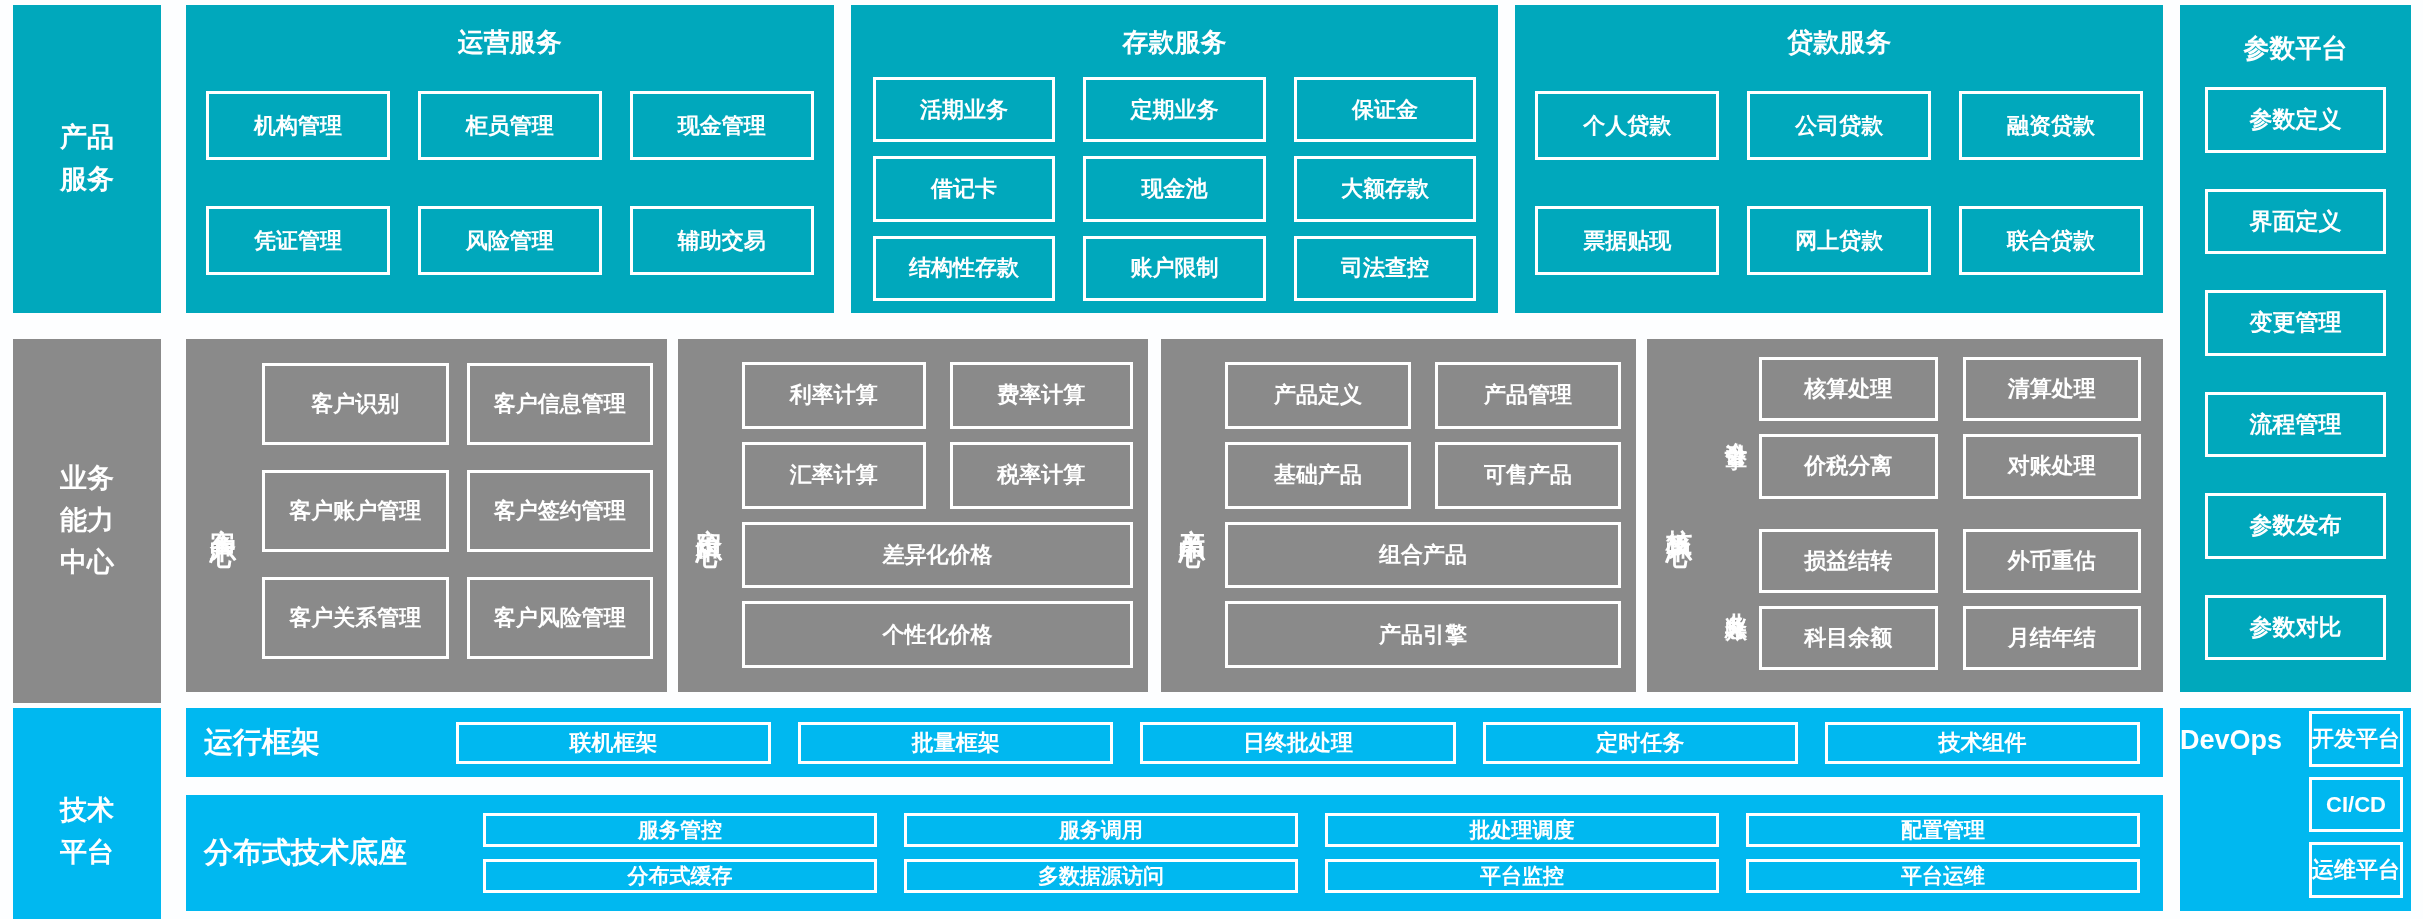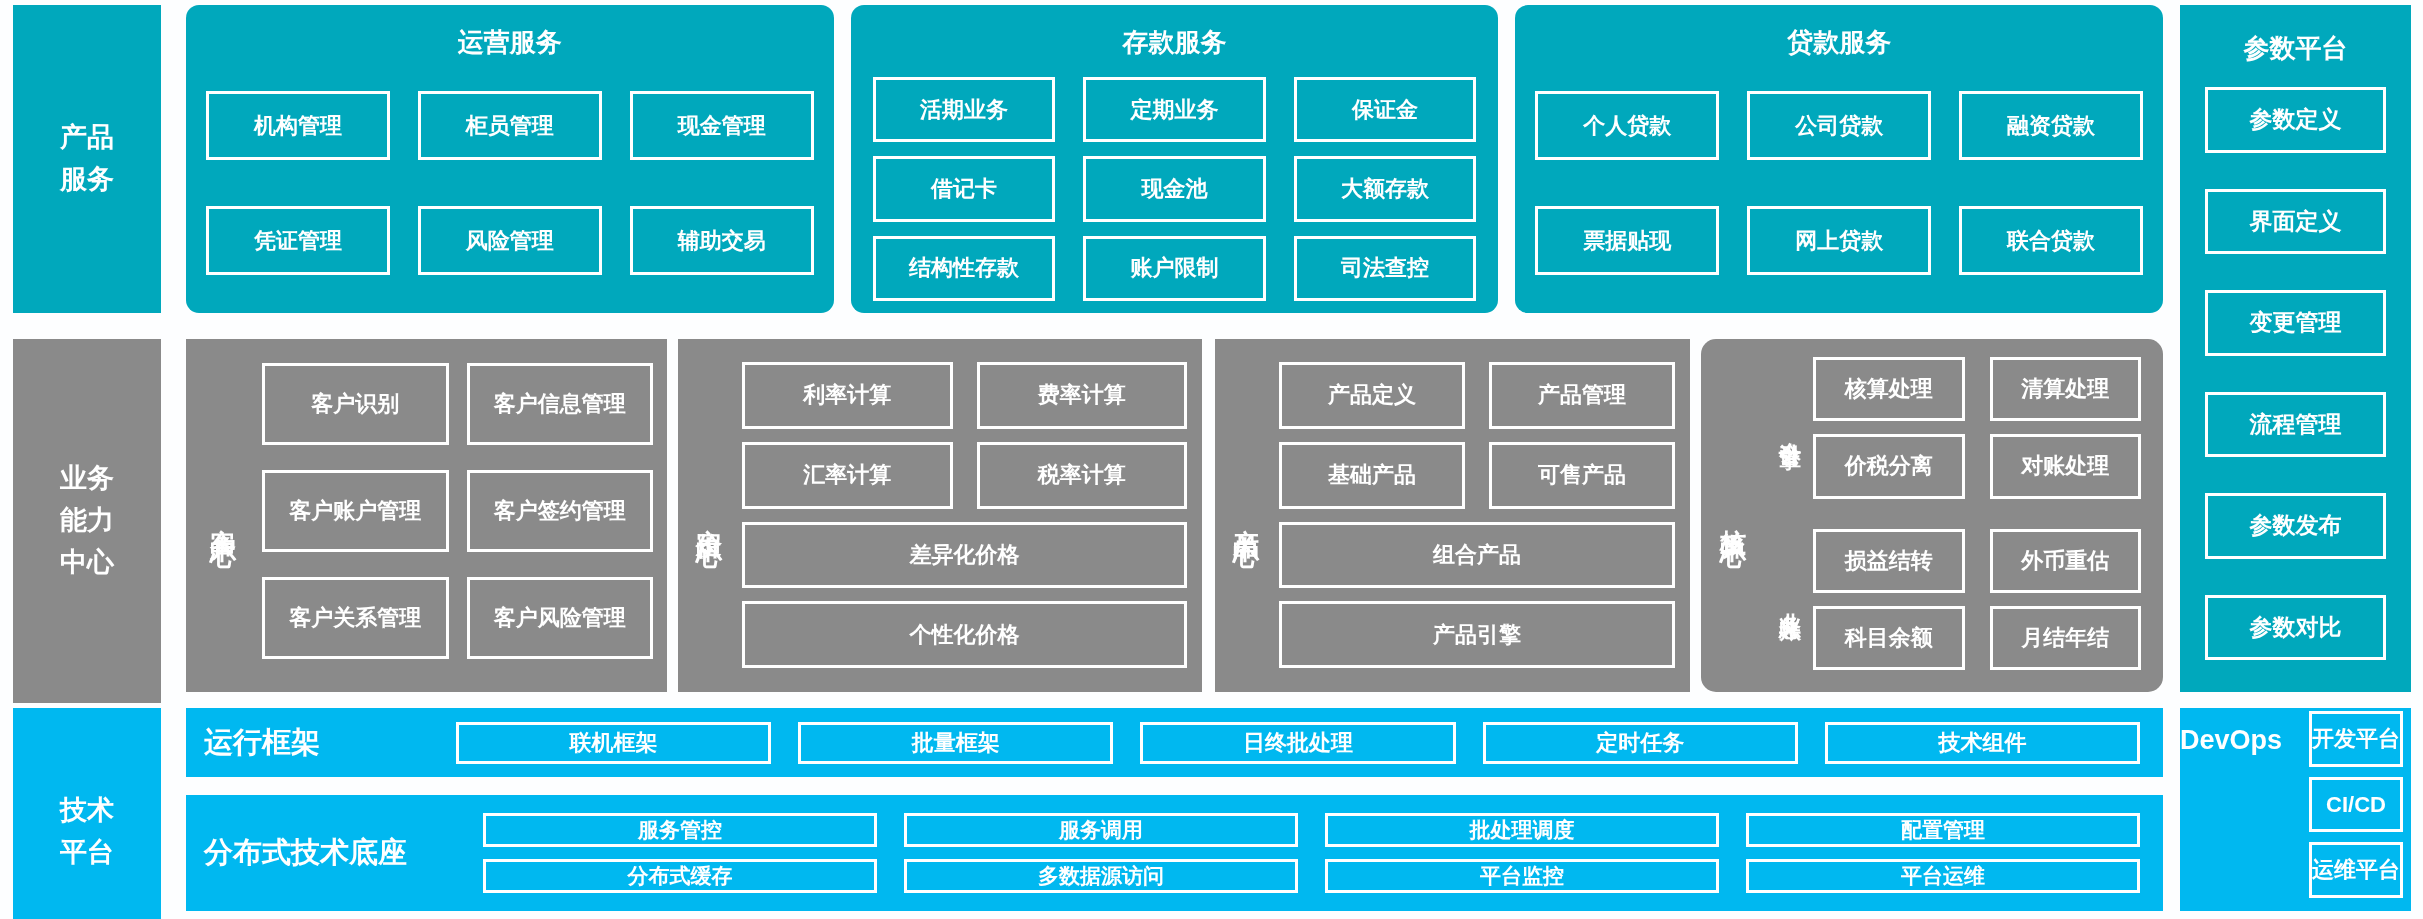--- a/index.html
+++ b/index.html
@@ -19,35 +19,35 @@
   #rail-product{top:5px;height:308px;}
   #rail-business{top:339px;height:364px;}
   #rail-tech{top:708px;height:248px;}
 
   
   .box{border:3px solid #ffffff;color:#ffffff;display:flex;align-items:center;justify-content:center;
        font-size:22px;text-align:center;box-sizing:border-box;white-space:nowrap;}
 
   
   .row-top{position:absolute;left:186px;top:5px;width:1977px;height:308px;display:flex;gap:17px;}
-  .top-section{flex:1;display:flex;flex-direction:column;color:#fff;border-radius:13px;}
+  .top-section{flex:1;display:flex;flex-direction:column;color:#fff;}
   .top-title{height:46px;padding-top:14px;display:flex;align-items:center;justify-content:center;font-size:26px;}
   .tgrid{display:grid;flex:1;}
   .grid-2r{grid-template-columns:repeat(3,1fr);grid-template-rows:repeat(2,1fr);
            column-gap:28px;row-gap:46px;padding:26px 20px 38px;}
   .grid-3r{grid-template-columns:repeat(3,1fr);grid-template-rows:repeat(3,1fr);
            column-gap:28px;row-gap:14px;padding:12px 22px 12px;}
 
   
   .row-mid{position:absolute;left:186px;top:339px;width:1977px;height:353px;display:flex;}
   .mid-section{display:flex;color:#fff;box-sizing:border-box;}
   #sec-customer{width:481px;margin-right:11px;}
-  #sec-pricing{width:524px;margin-right:13px;}
+  #sec-pricing{width:470px;margin-right:13px;}
   #sec-product{width:475px;margin-right:11px;}
-  #sec-accounting{flex:1;border-radius:15px;}
+  #sec-accounting{flex:1;}
   .v-label{writing-mode:vertical-rl;text-orientation:upright;font-size:26px;letter-spacing:4px;
            display:flex;align-items:center;justify-content:center;flex-shrink:0;}
   #sec-customer .v-label{width:76px;}
   #sec-pricing .v-label,#sec-product .v-label{width:64px;}
   #sec-accounting .v-label{width:66px;}
   .cust-grid{flex:1;display:grid;grid-template-columns:1fr 1fr;grid-template-rows:repeat(3,1fr);
              column-gap:18px;row-gap:25px;padding:24px 14px 33px 0;}
   .quad-grid{flex:1;display:grid;grid-template-columns:1fr 1fr;grid-template-rows:repeat(4,1fr);
              column-gap:24px;row-gap:13px;padding:23px 15px 24px 0;}
   .wide{grid-column:1 / span 2;}

